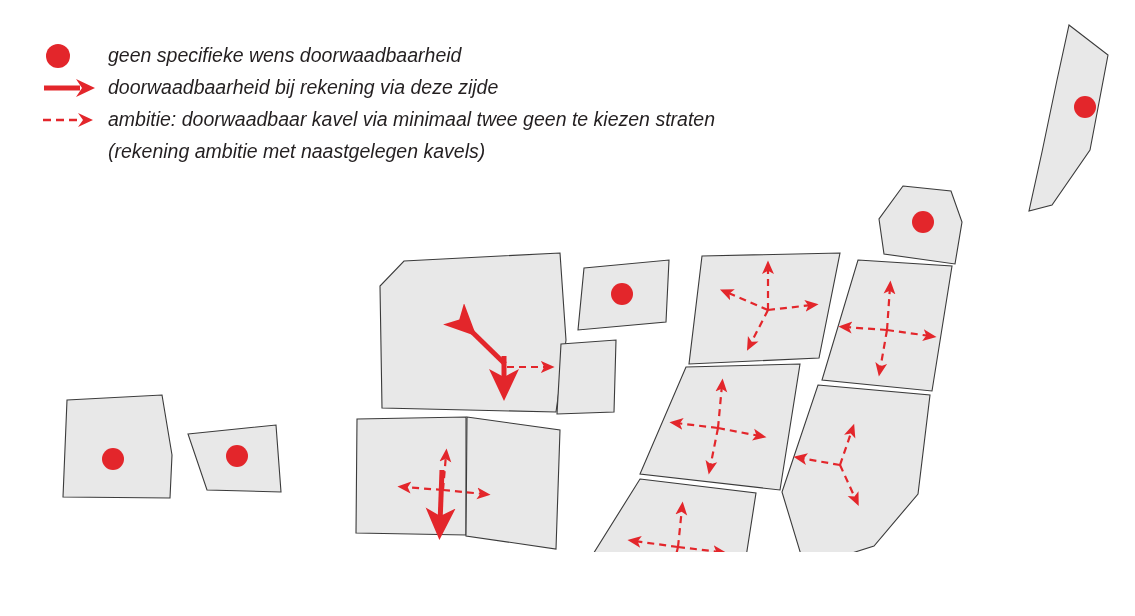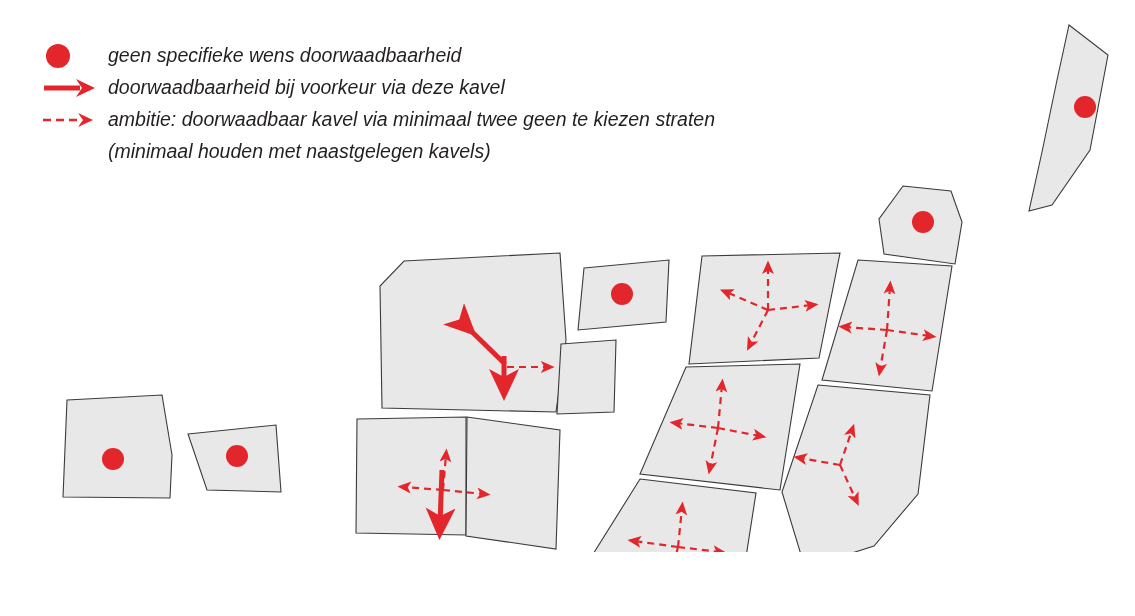--- a/index.html
+++ b/index.html
@@ -172,32 +172,32 @@
       <div class="legend-text">geen specifieke wens doorwaadbaarheid</div>
     </div>
 
     <div class="legend-row">
       <div class="legend-symbol">
         <svg width="60" height="28" viewBox="0 0 60 28">
           <path d="M4,14 L40,14" stroke="#e3262b" stroke-width="5" fill="none"></path>
           <path d="M36,5 L55,14 L36,23 L42,14 Z" fill="#e3262b"></path>
         </svg>
       </div>
-      <div class="legend-text">doorwaadbaarheid bij voorkeur via deze kavel</div>
+      <div class="legend-text">doorwaadbaarheid bij rekening via deze zijde</div>
     </div>
 
     <div class="legend-row">
       <div class="legend-symbol">
         <svg width="60" height="28" viewBox="0 0 60 28">
           <path d="M3,14 L38,14" stroke="#e3262b" stroke-width="2.6" fill="none" stroke-dasharray="8,5"></path>
           <path d="M38,7 L53,14 L38,21 L43,14 Z" fill="#e3262b"></path>
         </svg>
       </div>
       <div class="legend-text">ambitie: doorwaadbaar kavel via minimaal twee geen te kiezen straten</div>
     </div>
 
     <div class="legend-row cont">
       <div class="legend-symbol"></div>
-      <div class="legend-text cont">(minimaal houden met naastgelegen kavels)</div>
+      <div class="legend-text cont">(rekening ambitie met naastgelegen kavels)</div>
     </div>
 
   </div>
 </div>
 
 </body></html>

